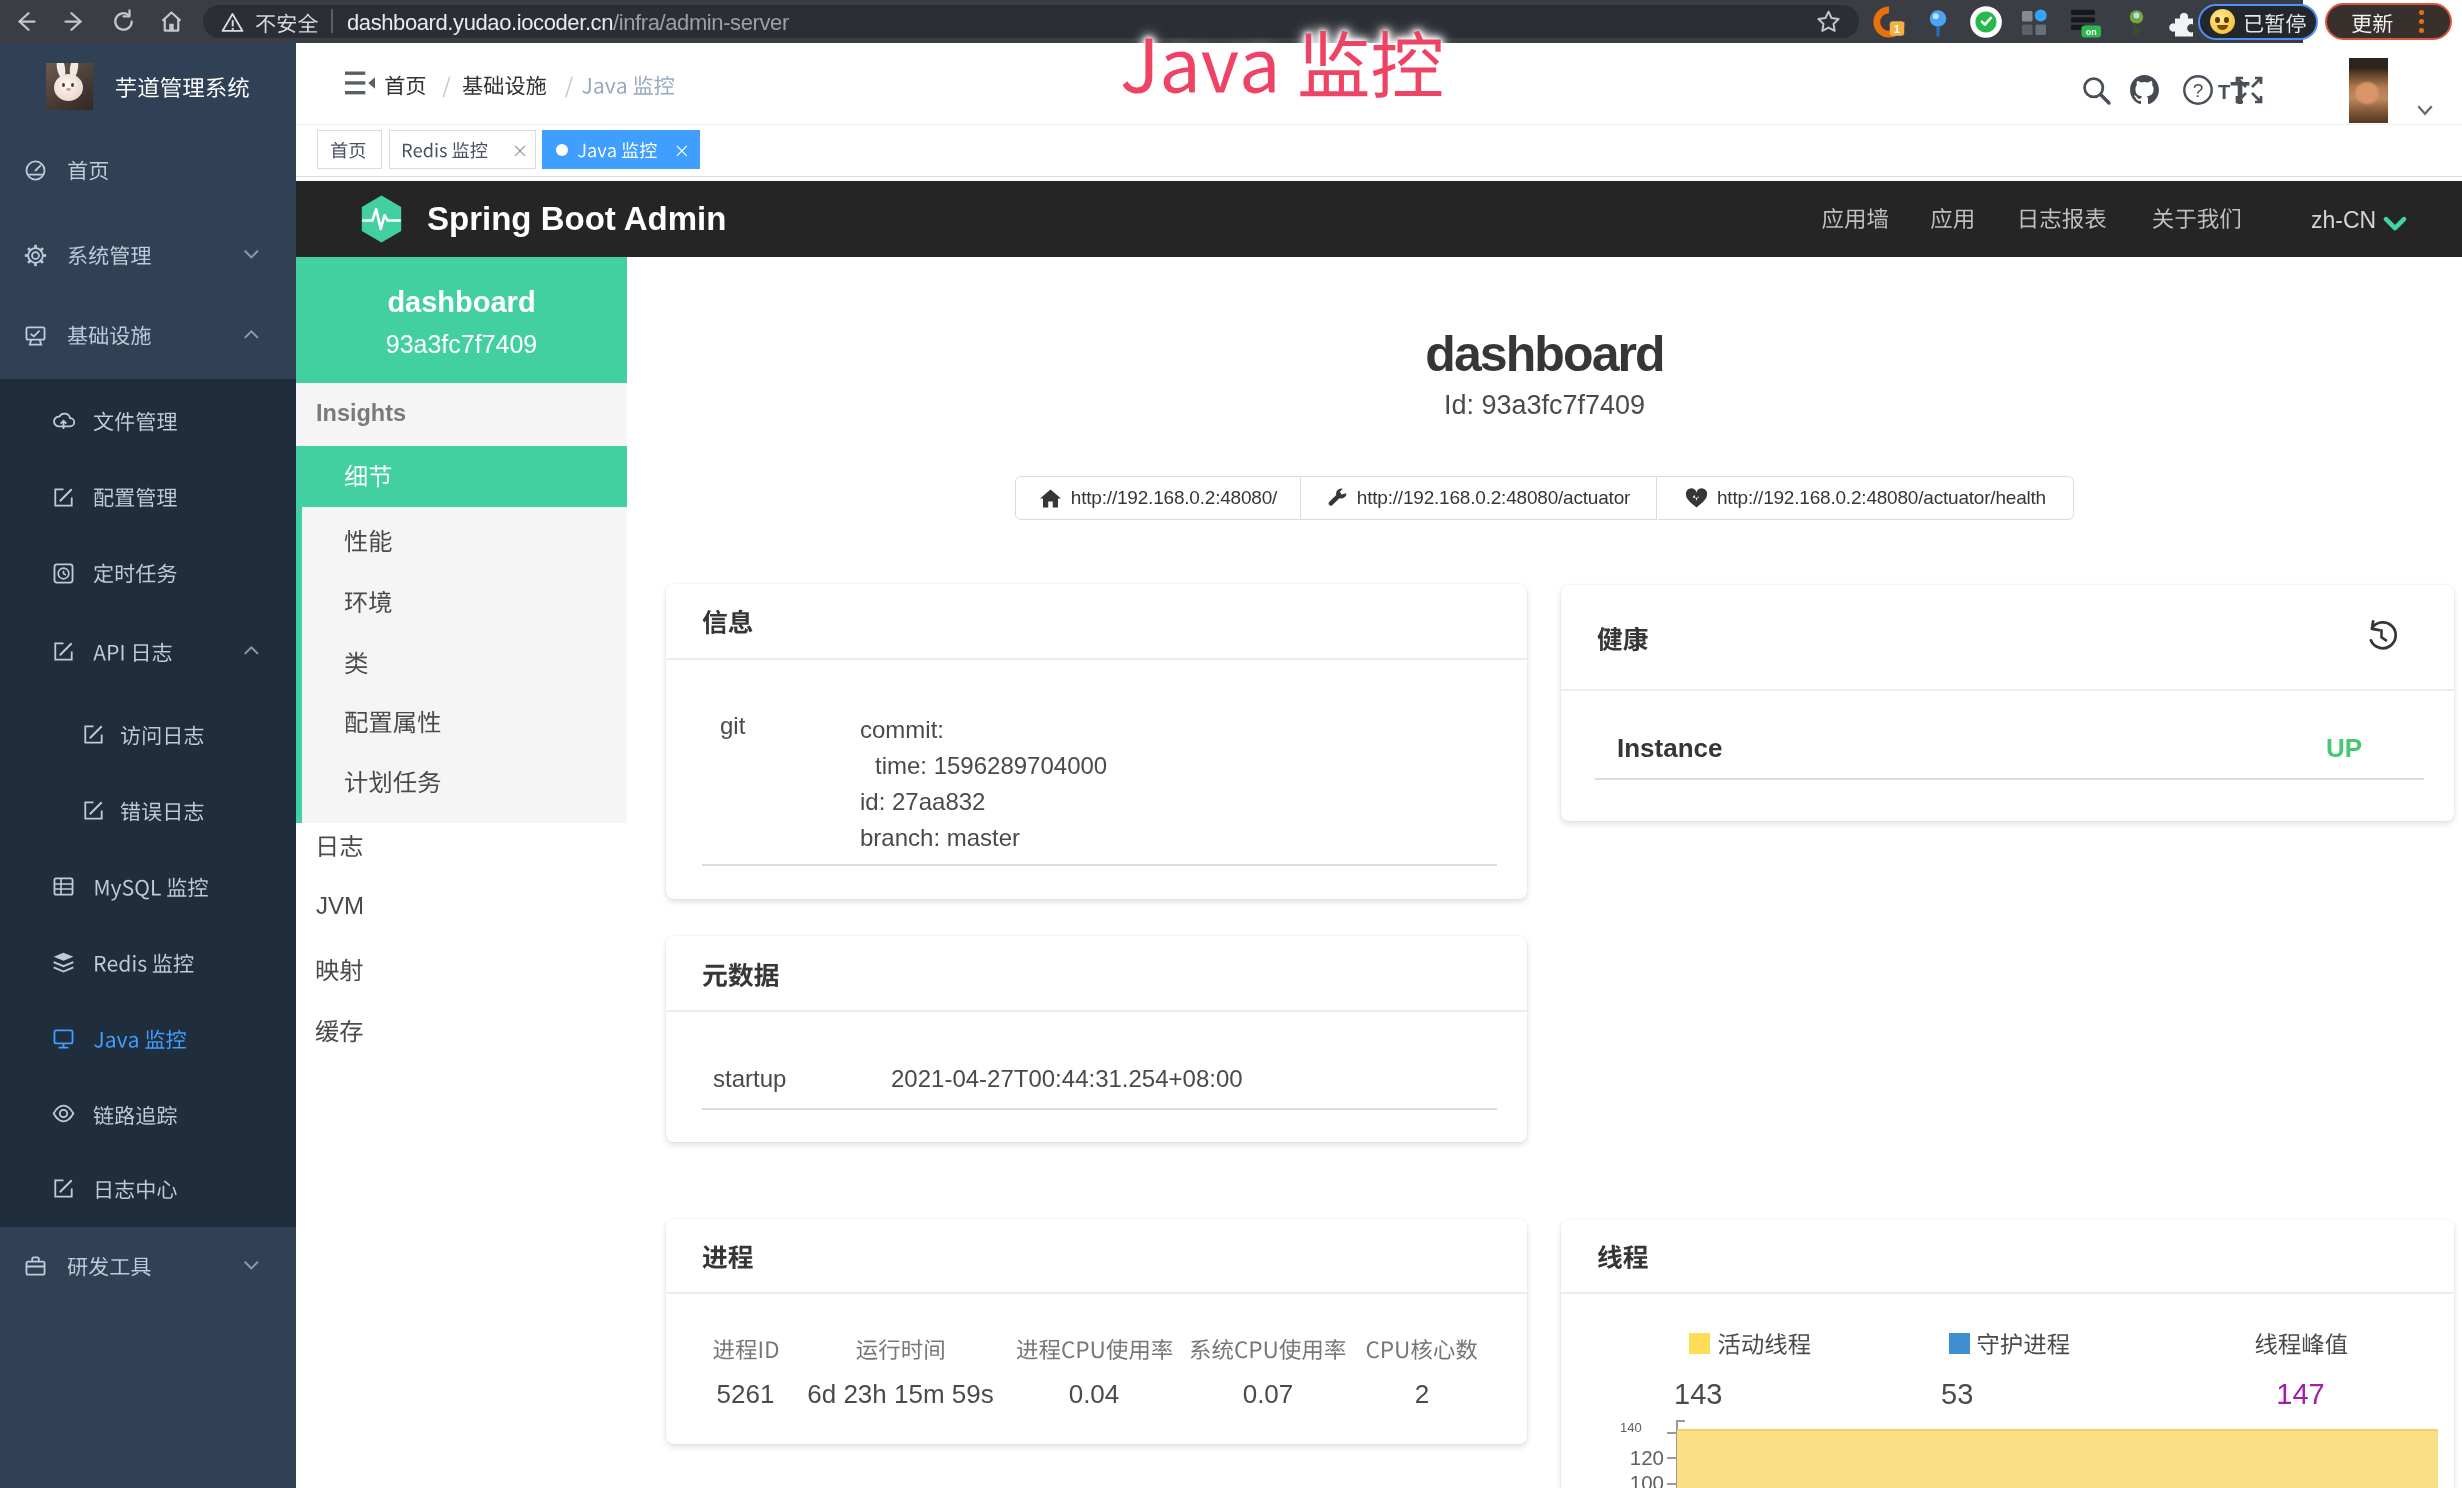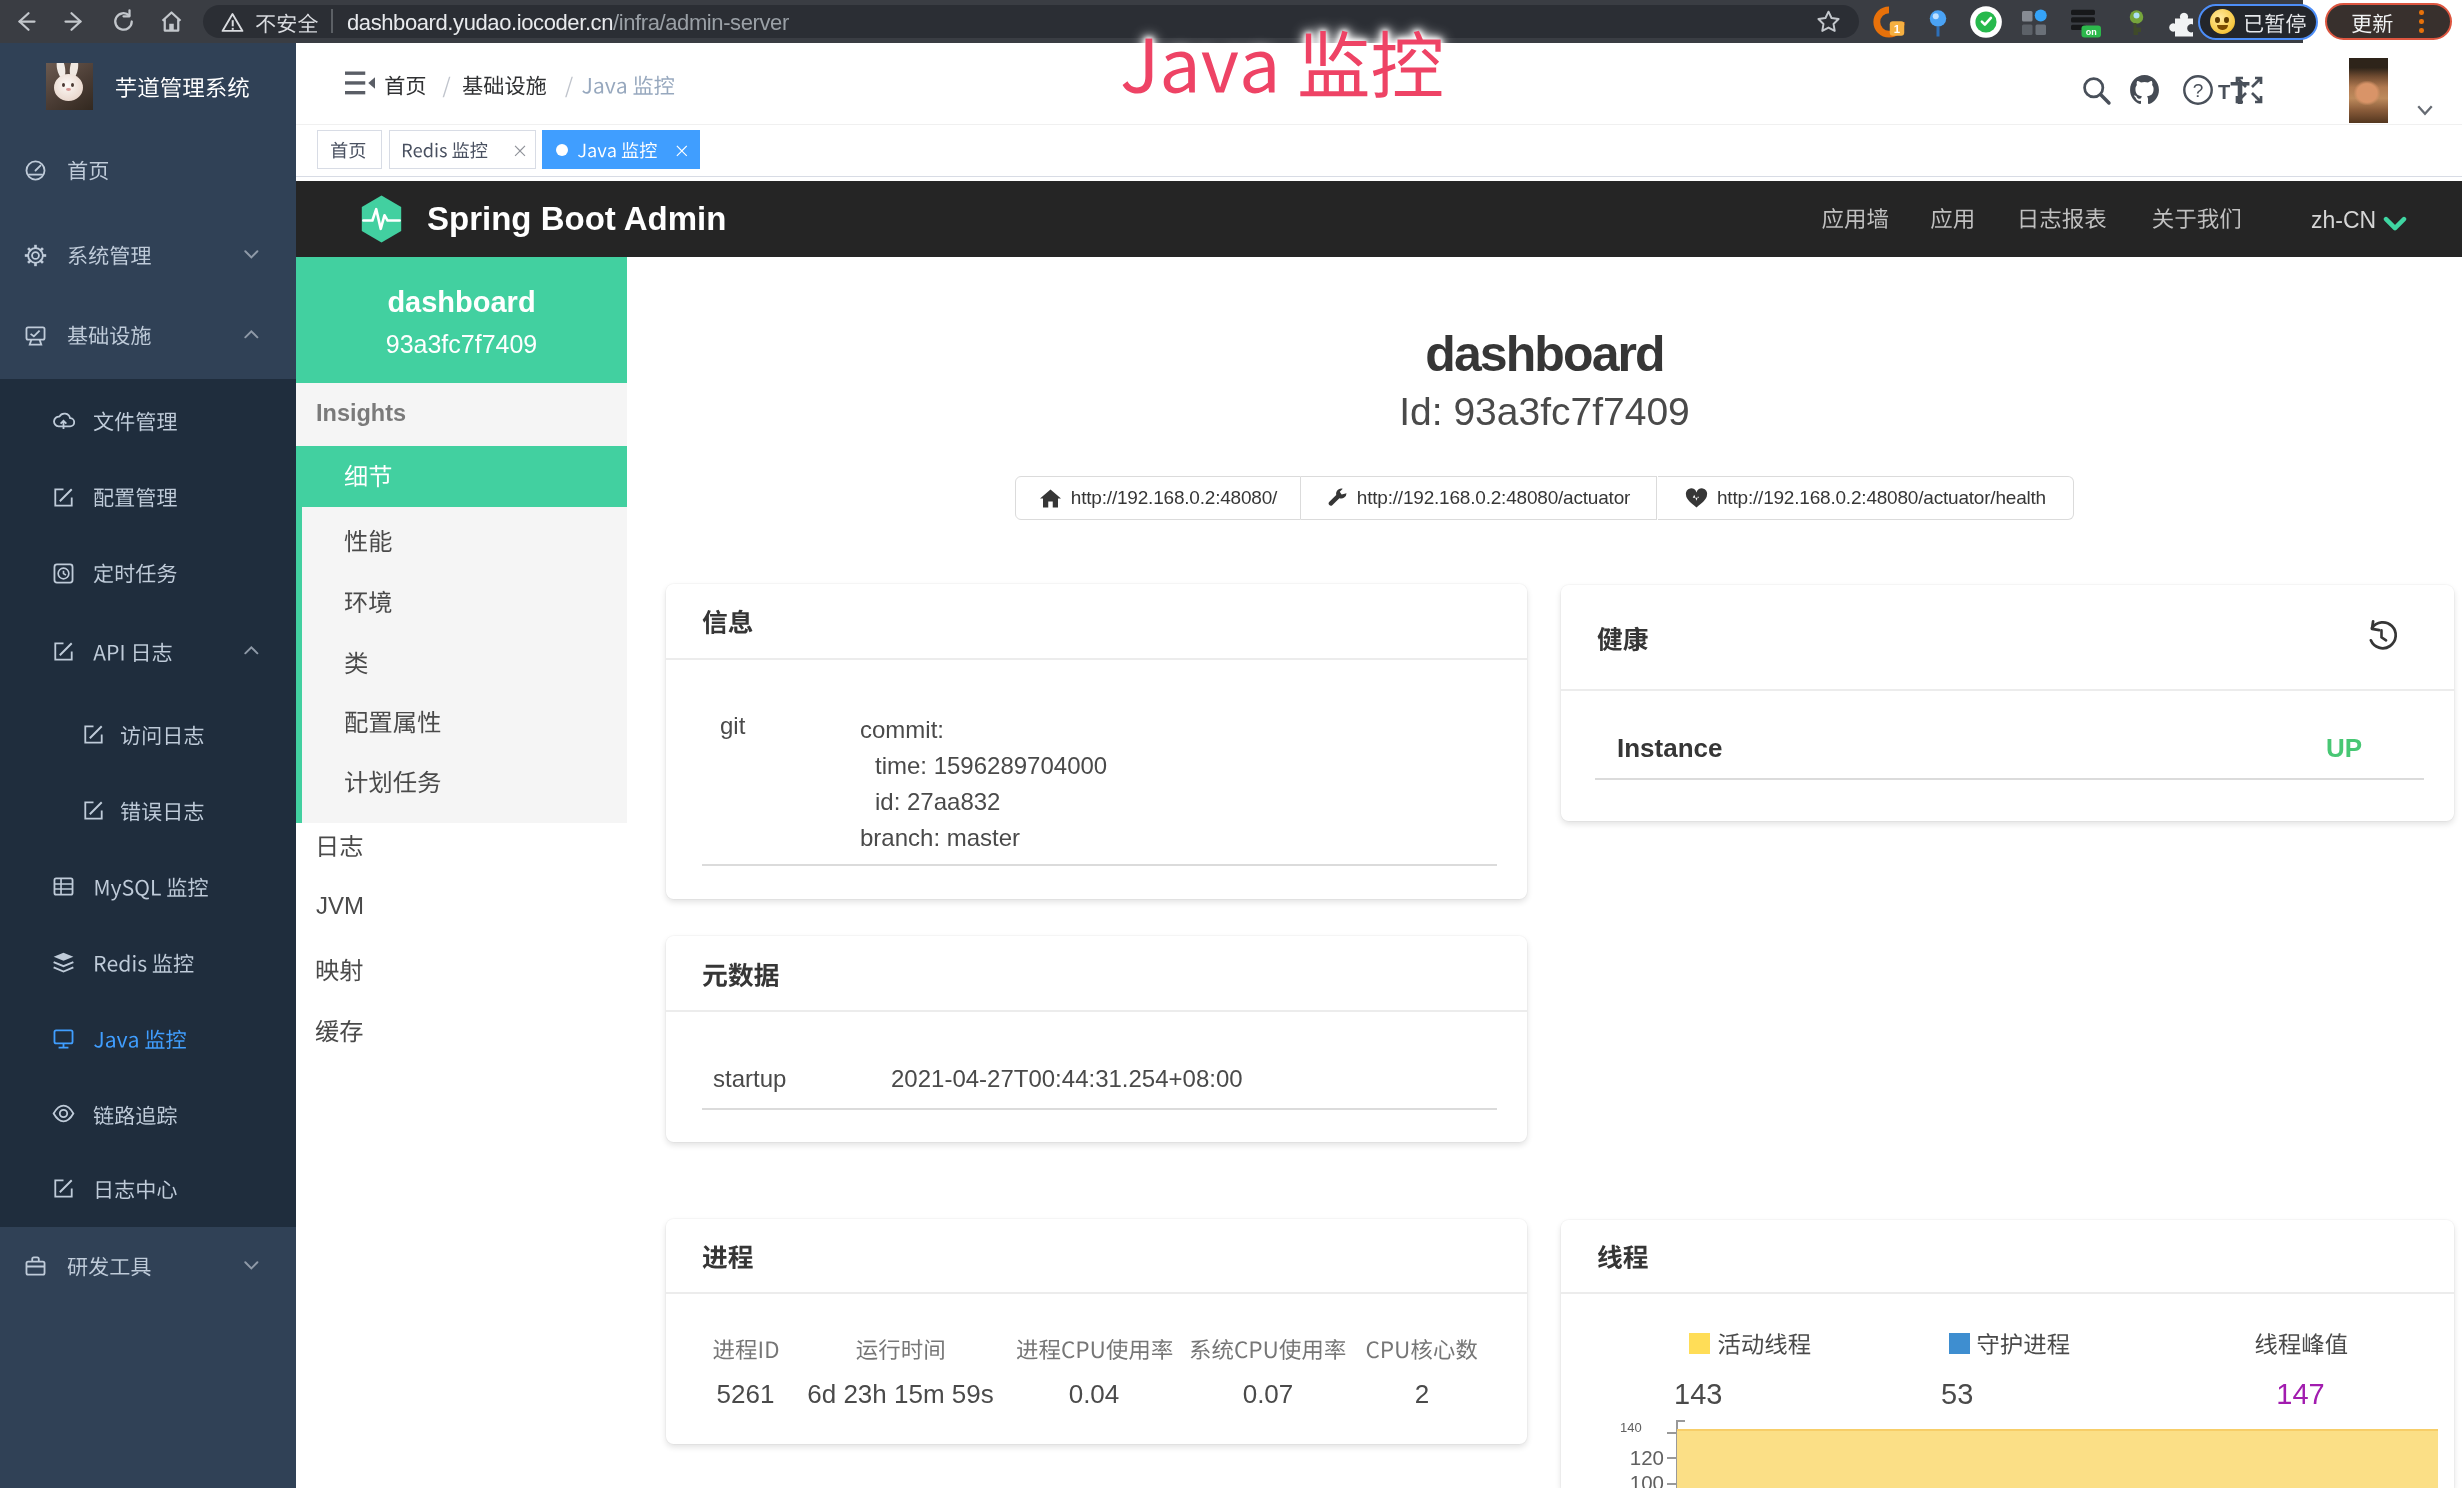--- a/index.html
+++ b/index.html
@@ -283,21 +283,21 @@
   </div>
   <div class="abs" style="left:0;top:189px;width:331px;height:377px;background:#f5f5f5;border-left:6.8px solid #42d0a0"></div>
   <div class="abs" style="left:0;top:189px;width:331px;height:61px;background:#42d0a0"></div>
 
   <div class="abs" style="left:20px;top:635px;font-size:24px;color:#4a4a4a">JVM</div>
 
 </div>
 
 <div class="abs" id="content" style="left:627px;top:257px;width:1835px;height:1232px;background:#fff">
   <div class="abs" style="left:0;top:68px;width:1835px;text-align:center;font-size:50px;letter-spacing:-1.9px;font-weight:bold;color:#363636">dashboard</div>
-  <div class="abs" style="left:0;top:133px;width:1835px;text-align:center;font-size:39px;color:#4a4a4a">Id: 93a3fc7f7409</div>
+  <div class="abs" style="left:0;top:133px;width:1835px;text-align:center;font-size:27px;color:#4a4a4a">Id: 93a3fc7f7409</div>
 
   <div class="abs" style="left:388px;top:219px;width:286px;height:44px;border:1.5px solid #dbdbdb;border-radius:6px 0 0 6px;background:#fff;display:flex;align-items:center;justify-content:center;font-size:19px;color:#363636;letter-spacing:-0.2px">
     <svg width="23" height="21" viewBox="0 0 30 28" style="margin-right:9px">
         <path d="M15 2 L29 14 H25 V26 H18 V18 H12 V26 H5 V14 H1 Z" fill="#363636"></path>
       </svg>
     http://192.168.0.2:48080/
   </div>
   <div class="abs" style="left:674px;top:219px;width:356px;height:44px;border:1.5px solid #dbdbdb;border-left:none;background:#fff;display:flex;align-items:center;justify-content:center;font-size:19px;color:#363636;letter-spacing:-0.2px">
     <svg width="21" height="21" viewBox="0 0 28 28" style="margin-right:9px">
         <path d="M26 7 a7 7 0 0 1 -9.5 6.5 L7 23 a3 3 0 0 1 -4.2-4.2 L12.3 9.3 A7 7 0 0 1 21 1 L17 5 L19.5 8.5 L23.5 7.5 Z" fill="#363636"></path>
@@ -308,21 +308,21 @@
     <svg width="23" height="21" viewBox="0 0 30 28" style="margin-right:9px">
         <path d="M15 26 C8 20 1 15 1 9 A7 7 0 0 1 15 6 A7 7 0 0 1 29 9 C29 15 22 20 15 26 Z M4 13 H10 L12 9 L15 17 L17 11 L18.5 13 H26" fill="#363636" fill-rule="evenodd"></path>
       </svg>
     http://192.168.0.2:48080/actuator/health
   </div>
 
   <div class="abs" style="left:39px;top:327px;width:861px;height:315px;background:#fff;border-radius:7.6px;box-shadow:0 3px 6px rgba(10,10,10,.12),0 0 0 0.8px rgba(10,10,10,.03)">
     <div style="height:76px;border-bottom:2.3px solid #ececec"></div>
   </div>
   <div class="abs" style="left:93px;top:455px;font-size:24px;color:#4a4a4a">git</div>
-  <div class="abs" style="left:233px;top:455px;font-size:24px;color:#4a4a4a;line-height:36px">commit:<br><span style="margin-left:15px">time: 1596289704000</span><br><span style="margin-left:15px">id: 27aa832</span><br>branch: master</div>
+  <div class="abs" style="left:233px;top:455px;font-size:24px;color:#4a4a4a;line-height:36px">commit:<br><span style="margin-left:15px">time: 1596289704000</span><br><span style="">id: 27aa832</span><br>branch: master</div>
   <div class="abs" style="left:75px;top:607px;width:795px;height:1.5px;background:#dbdbdb"></div>
 
   <div class="abs" style="left:934px;top:328px;width:893px;height:236px;background:#fff;border-radius:7.6px;box-shadow:0 3px 6px rgba(10,10,10,.12),0 0 0 0.8px rgba(10,10,10,.03)">
     <div style="height:106px;border-bottom:2.3px solid #ececec"></div>
   </div>
   <svg class="abs" style="left:1737px;top:362px" width="35" height="35" viewBox="0 0 46 46">
     <path d="M10.5 12 A17 17 0 1 1 9 28" stroke="#363636" stroke-width="3.6" fill="none" stroke-linecap="round"></path>
     <path d="M12 3 L10.5 13 L20 14.5" stroke="#363636" stroke-width="3.6" fill="none" stroke-linecap="round" stroke-linejoin="round"></path>
     <path d="M23 15 V24 L29 28" stroke="#363636" stroke-width="3.4" fill="none" stroke-linecap="round"></path>
   </svg>

